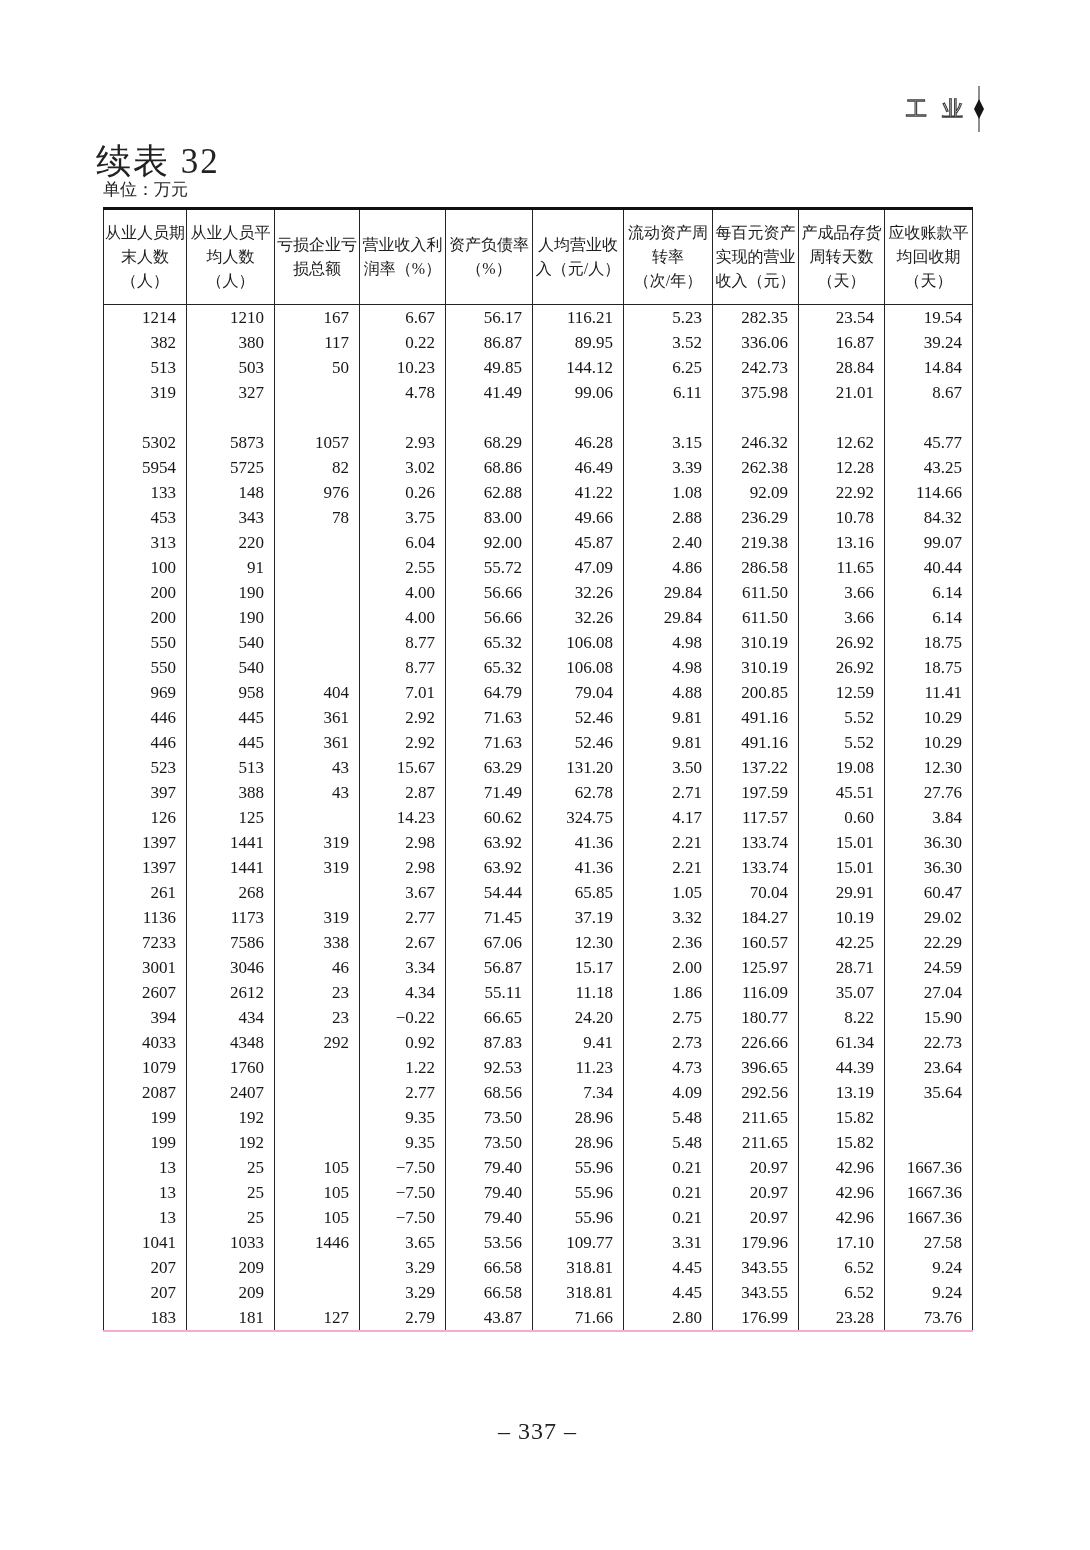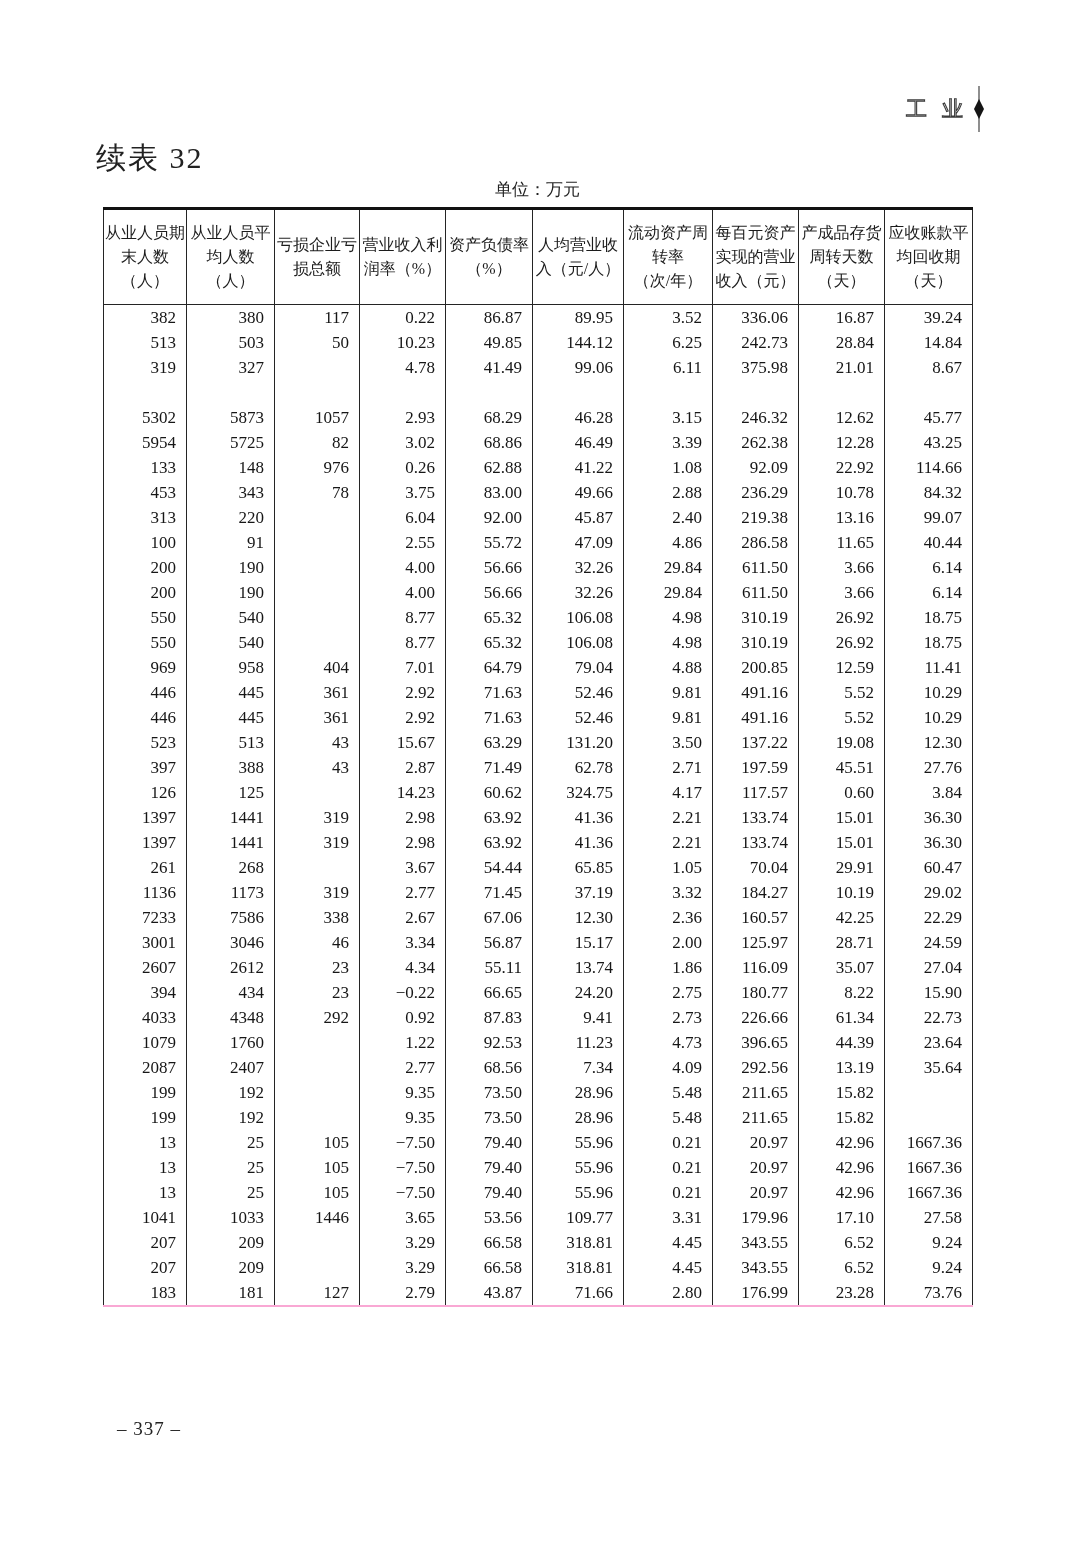--- a/index.html
+++ b/index.html
@@ -12,42 +12,42 @@
 
   
   .corner { position:absolute; top:86px; left:906px; display:flex; align-items:center; }
   .corner-char {
     font-size:21px; line-height:30px; color:#ffffff;
     -webkit-text-stroke:1.1px #3a3a3a; text-stroke:1.1px #3a3a3a;
   }
   .corner-char + .corner-char { margin-left:15px; }
   .corner-ornament { margin-left:10px; display:block; }
 
-  .doc-title { position:absolute; top:138px; left:96px; font-size:30px; letter-spacing:2px; color:#222; }
-  .unit-note { position:absolute; top:178px; left:103px; width:869px; text-align:center; font-size:17px; color:#222; }
+  .doc-title { position:absolute; top:138px; left:96px; font-size:35px; letter-spacing:2px; color:#222; }
+  .unit-note { position:absolute; top:178px; left:103px; width:869px; text-align:left; font-size:17px; color:#222; }
 
   .tbl-wrap { position:absolute; top:207px; left:103px; width:869px; }
   table.stats {
     width:869px; border-collapse:collapse; table-layout:fixed;
     border-top:3px solid #111; border-bottom:2px solid #f9a8d4;
   }
   table.stats th {
     height:96px; vertical-align:middle; text-align:center;
     font-weight:normal; font-size:16px; line-height:24px;
     white-space:pre-line; padding:2px 1px;
     border:1px solid #242424; border-top:none;
     color:#1c1c1c;
   }
   table.stats td {
     height:25px; line-height:25px; overflow:hidden;
     text-align:right; padding:0 10px 0 0;
     font-size:17px; color:#161616;
     border-left:1px solid #242424; border-right:1px solid #242424;
   }
-  .page-number { position:absolute; top:1418px; left:117px; width:869px; text-align:left; font-size:19px; letter-spacing:1px; color:#222; }
+  .page-number { position:absolute; top:1418px; left:103px; width:869px; text-align:center; font-size:24px; letter-spacing:1px; color:#222; }
 </style>
 </head>
 <body>
 
 <div class="page">
 
   <div class="corner">
     <span class="corner-char">工</span>
     <span class="corner-char">业</span>
     <svg class="corner-ornament" width="12" height="46" viewBox="0 0 12 46">
@@ -97,20 +97,32 @@
             <th>产成品存货
 周转天数
 （天）</th>
             <th>应收账款平
 均回收期
 （天）</th>
           </tr>
       </thead>
       <tbody>
           <tr>
+            <td>1214</td>
+            <td>1210</td>
+            <td>167</td>
+            <td>6.67</td>
+            <td>56.17</td>
+            <td>116.21</td>
+            <td>5.23</td>
+            <td>282.35</td>
+            <td>23.54</td>
+            <td>19.54</td>
+          </tr>
+          <tr>
             <td>382</td>
             <td>380</td>
             <td>117</td>
             <td>0.22</td>
             <td>86.87</td>
             <td>89.95</td>
             <td>3.52</td>
             <td>336.06</td>
             <td>16.87</td>
             <td>39.24</td>
@@ -414,21 +426,21 @@
             <td>125.97</td>
             <td>28.71</td>
             <td>24.59</td>
           </tr>
           <tr>
             <td>2607</td>
             <td>2612</td>
             <td>23</td>
             <td>4.34</td>
             <td>55.11</td>
-            <td>13.74</td>
+            <td>11.18</td>
             <td>1.86</td>
             <td>116.09</td>
             <td>35.07</td>
             <td>27.04</td>
           </tr>
           <tr>
             <td>394</td>
             <td>434</td>
             <td>23</td>
             <td>−0.22</td>

